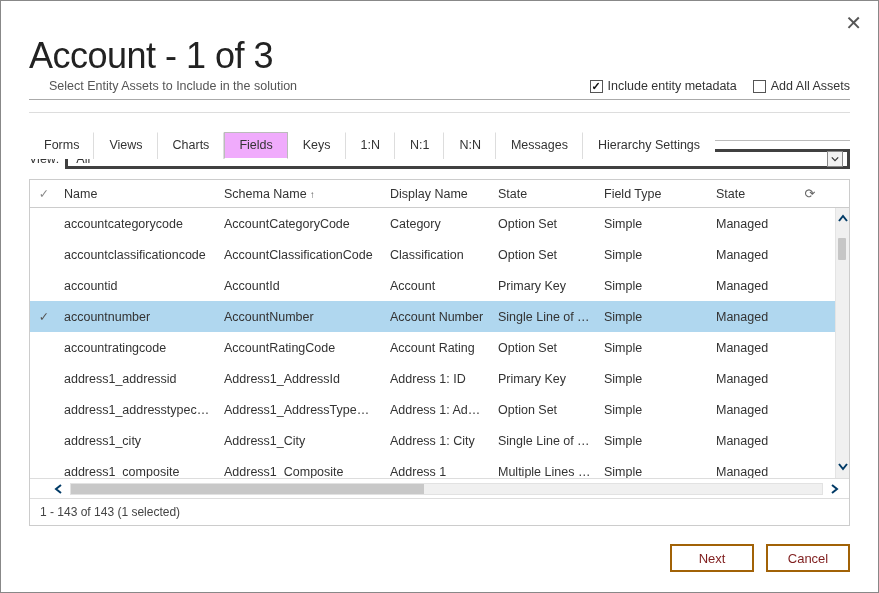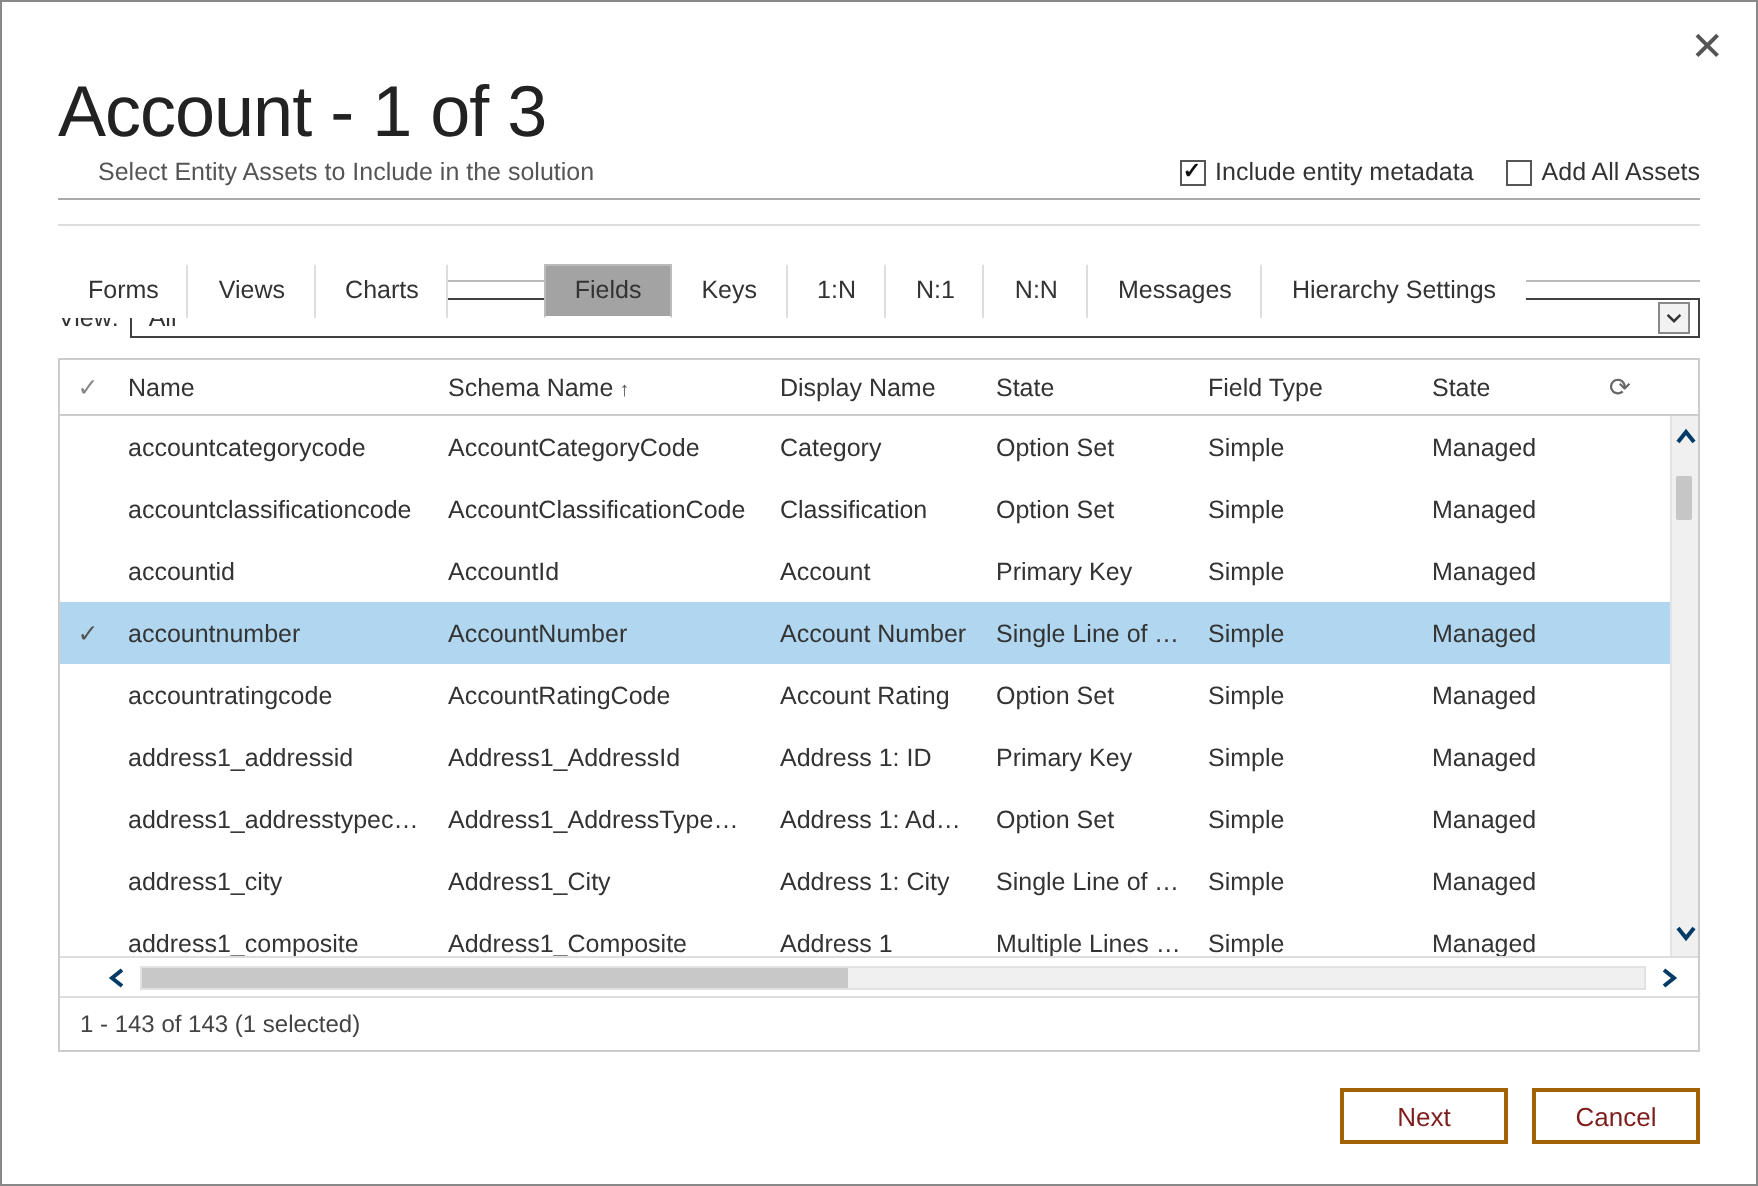--- a/index.html
+++ b/index.html
@@ -41,31 +41,30 @@
   }
   .tab {
     padding: 5px 14px 6px; font-size: 12.5px; color: #333;
     border: 1px solid transparent; border-bottom: none;
     position: relative; top: 19px; background: #fff;
     cursor: pointer;
   }
   .tab.sep { border-right: 1px solid #ddd; }
   .tab.active {
     border: 1px solid #bbb; border-bottom: 1px solid #fff;
-    background: #a3a3a3;
-    margin-left: 48px;
+    background: #f0abfc;
   }
 
   .view-row {
     display: flex; align-items: center; gap: 6px; margin-top: 8px;
   }
   .view-label { font-size: 12.5px; }
   .view-select {
     flex: 1; display: flex; align-items: center; justify-content: space-between;
-    border: 1px solid #404040; height: 20px; padding: 0 4px 0 8px; font-size: 12.5px;
+    border: 3px solid #404040; height: 20px; padding: 0 4px 0 8px; font-size: 12.5px;
     background: #fff;
   }
   .dd-btn {
     width: 16px; height: 16px; border: 1px solid #888; display: flex;
     align-items: center; justify-content: center; font-size: 10px; background: #f2f2f2;
   }
 
   .grid-wrap {
     margin-top: 10px; border: 1px solid #ccc; flex: 1; display: flex;
     flex-direction: column; min-height: 0;

